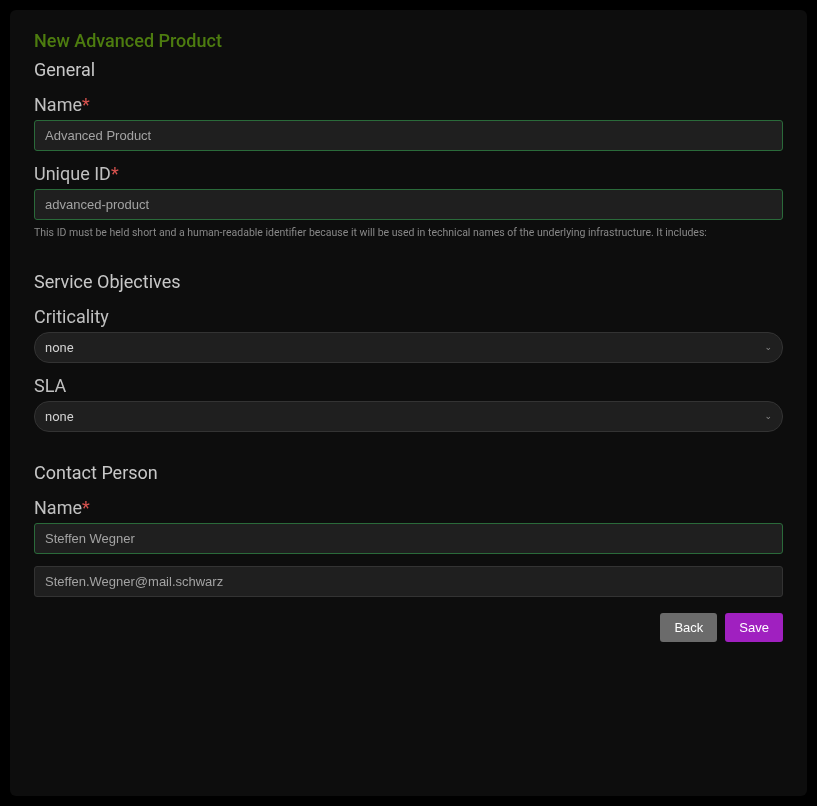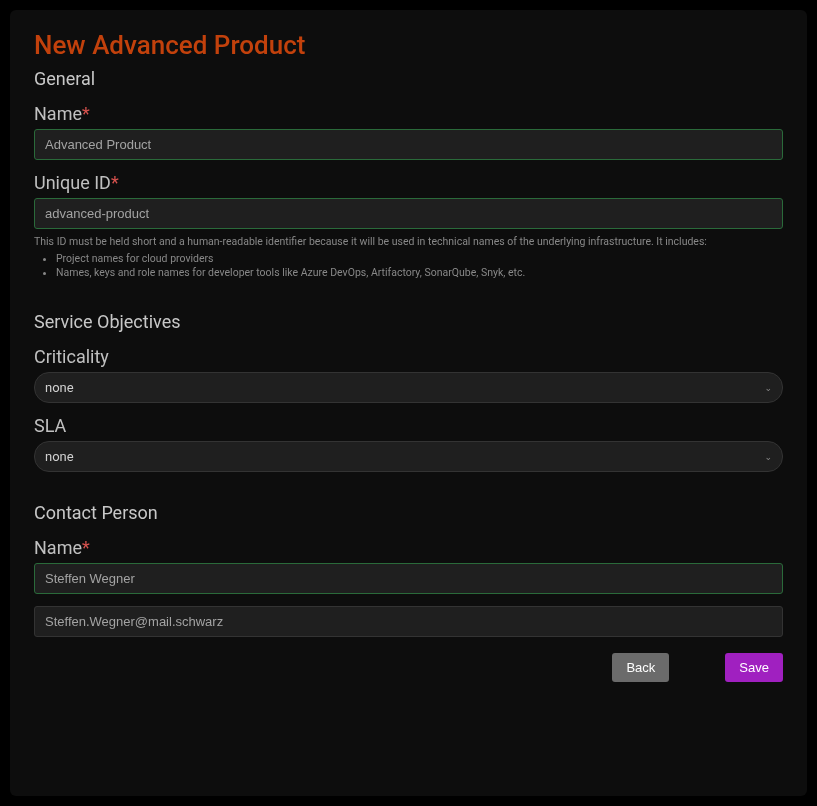--- a/index.html
+++ b/index.html
@@ -16,22 +16,22 @@
       padding: 10px;
     }
     .panel {
       background: #0d0d0d;
       border-radius: 6px;
       padding: 20px 24px;
       height: 100%;
       overflow: auto;
     }
     h1 {
-      color: #c2410c;
-      font-size: 26px;
+      color: #4d7c0f;
+      font-size: 18px;
       font-weight: 500;
       margin-bottom: 8px;
     }
     h2 {
       color: #c8c8c8;
       font-size: 18px;
       font-weight: 400;
       margin-bottom: 14px;
       margin-top: 4px;
     }
@@ -117,21 +117,20 @@
       gap: 8px;
       margin-top: 16px;
     }
     .btn {
       padding: 7px 14px;
       border: none;
       border-radius: 3px;
       font-size: 13px;
       cursor: pointer;
       color: #fff;
-      margin-left: 48px;
     }
     .btn-back {
       background: #6b6b6b;
     }
     .btn-save {
       background: #a020c0;
     }
   </style>
 </head>
 <body>
@@ -148,24 +147,20 @@
     <input type="text" class="text-input" value="Advanced Product" style="">
   </div>
 
   <div class="field">
     <label class="field-label">
       <span>Unique ID</span><span class="required">*</span>
     </label>
     <input type="text" class="text-input" value="advanced-product" style="">
     <div class="help-text">
       <span>This ID must be held short and a human-readable identifier because it will be used in technical names of the underlying infrastructure. It includes:</span>
-      <ul>
-        <li>Project names for cloud providers</li>
-        <li>Names, keys and role names for developer tools like Azure DevOps, Artifactory, SonarQube, Snyk, etc.</li>
-      </ul>
     </div>
   </div>
 
 
   <h2 class="section-gap">Service Objectives</h2>
 
   <div class="field">
     <label class="field-label">Criticality</label>
     <div class="select-wrap">
       <div class="select-input">

